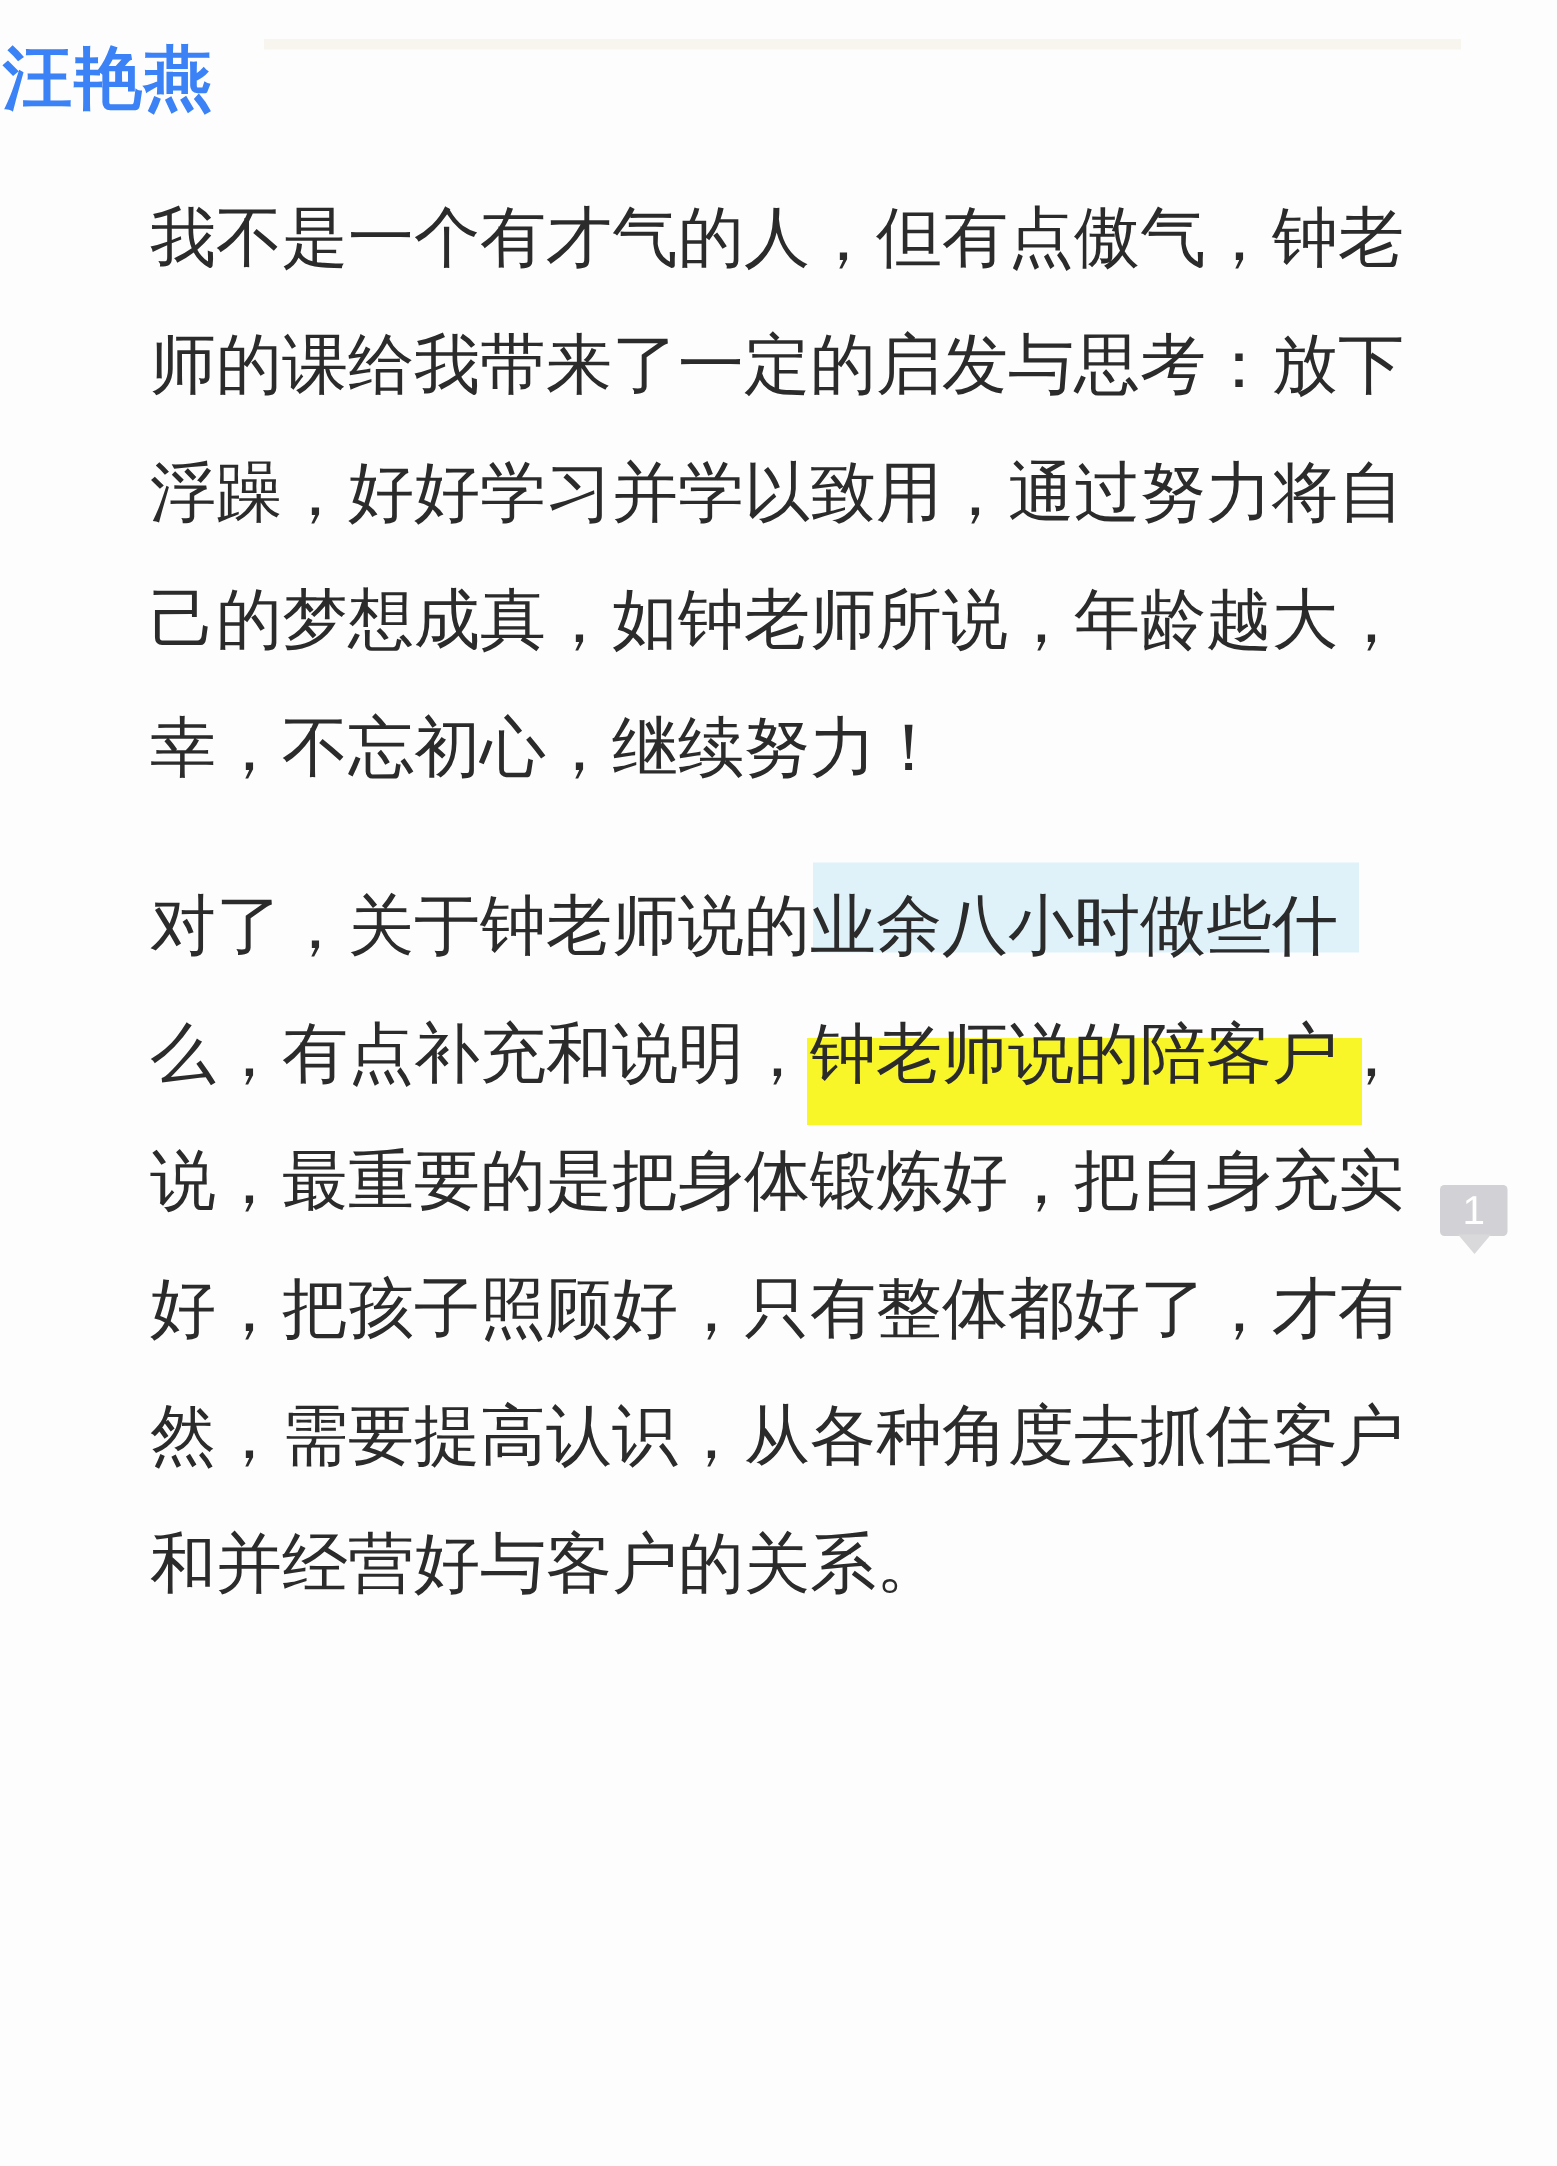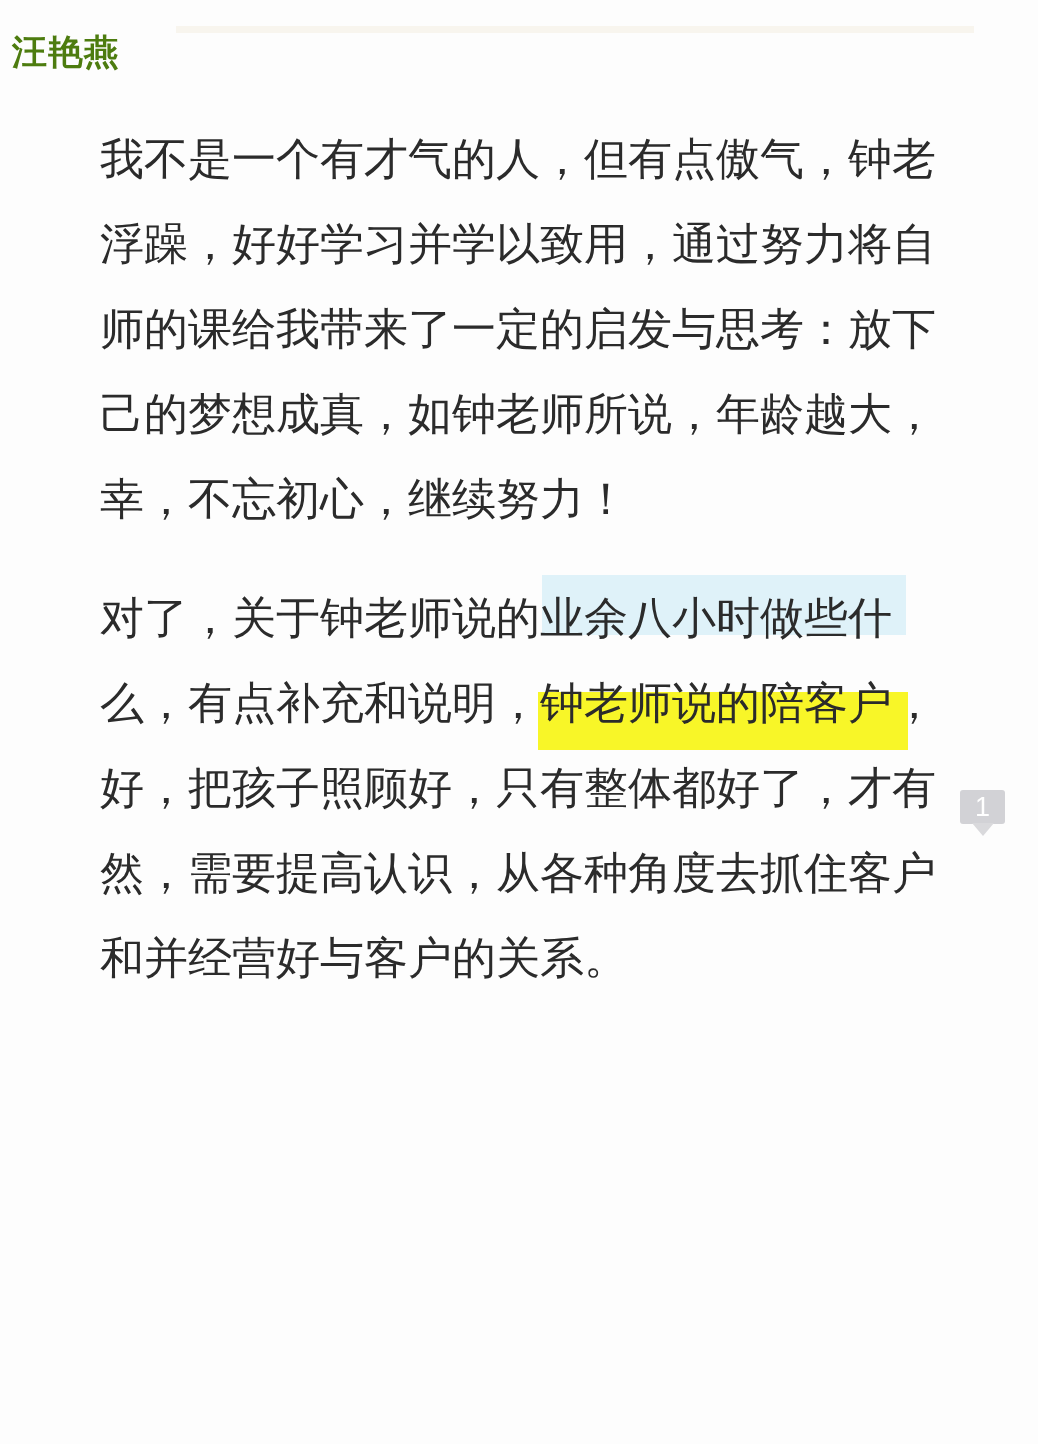--- a/index.html
+++ b/index.html
@@ -18,25 +18,25 @@
     height: 1444px;
   }
   
   .top-artifact {
     position: absolute;
     top: 0; left: 176px;
     width: 798px; height: 7px;
     background: #f8f5ee;
   }
   .doc-title {
-    margin: 26px 0 0 12px;
-    font-size: 35px;
+    margin: 26px 0 0 2px;
+    font-size: 46px;
     line-height: 52px;
     font-weight: 700;
-    color: #4d7c0f;
+    color: #3b82f6;
     letter-spacing: 1px;
   }
   .content {
     margin-top: 38px;
     padding: 0 100px;
     font-size: 44px;
     line-height: 85px;
     color: var(--text-color, #2b2b2b);
   }
   .para + .para { margin-top: 34px; }
@@ -95,28 +95,29 @@
 <body>
 
 <div class="page">
   <div class="top-artifact"></div>
 
   <h1 class="doc-title">汪艳燕</h1>
 
   <div class="content" id="paragraphs">
       <div class="para">
         <div class="line"><span>我不是一个有才气的人，但有点傲气，钟老</span></div>
+        <div class="line"><span>师的课给我带来了一定的启发与思考：放下</span></div>
         <div class="line"><span>浮躁，好好学习并学以致用，通过努力将自</span></div>
-        <div class="line"><span>师的课给我带来了一定的启发与思考：放下</span></div>
         <div class="line"><span>己的梦想成真，如钟老师所说，年龄越大，</span></div>
         <div class="line"><span>幸，不忘初心，继续努力！</span></div>
       </div>
       <div class="para">
         <div class="line"><span>对了，关于钟老师说的</span><span class="hl hl-blue">业余八小时做些什</span></div>
         <div class="line"><span>么，有点补充和说明，</span><span class="hl hl-yellow">钟老师说的陪客户</span><span>，</span></div>
+        <div class="line"><span>说，最重要的是把身体锻炼好，把自身充实</span></div>
         <div class="line"><span>好，把孩子照顾好，只有整体都好了，才有</span></div>
         <div class="line"><span>然，需要提高认识，从各种角度去抓住客户</span></div>
         <div class="line"><span>和并经营好与客户的关系。</span></div>
       </div>
     </div>
 
   <div class="comment-badge">
     <span class="count">1</span>
     <div class="badge-pointer"></div>
   </div>

